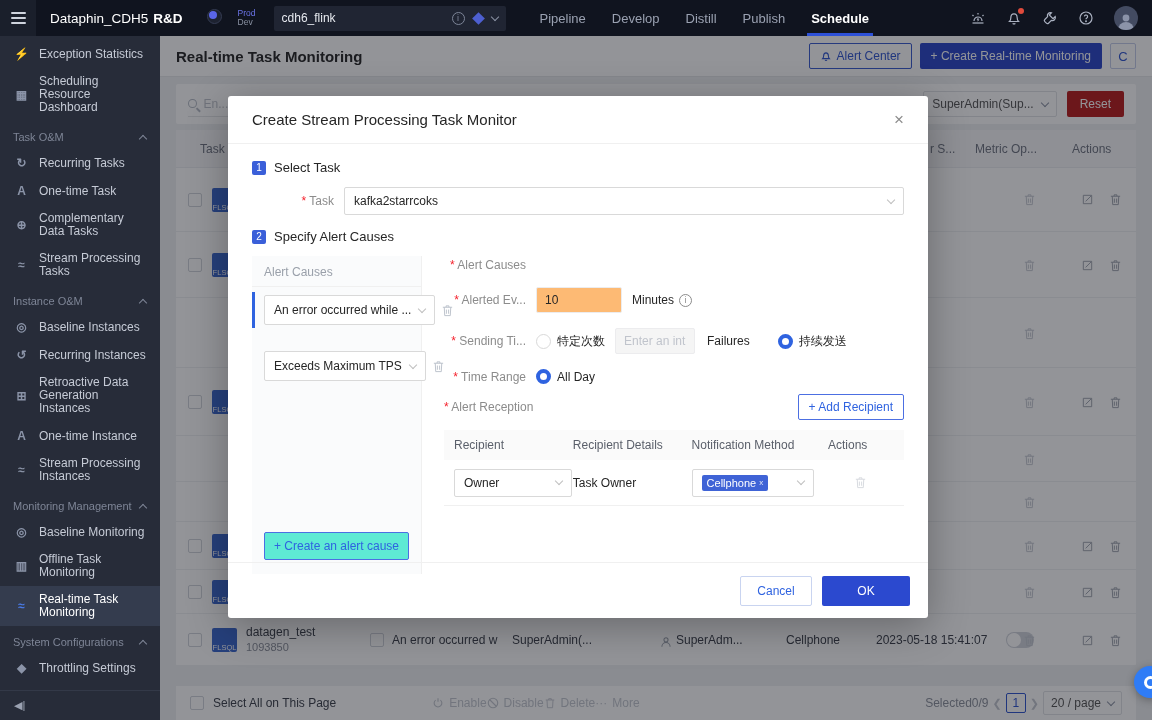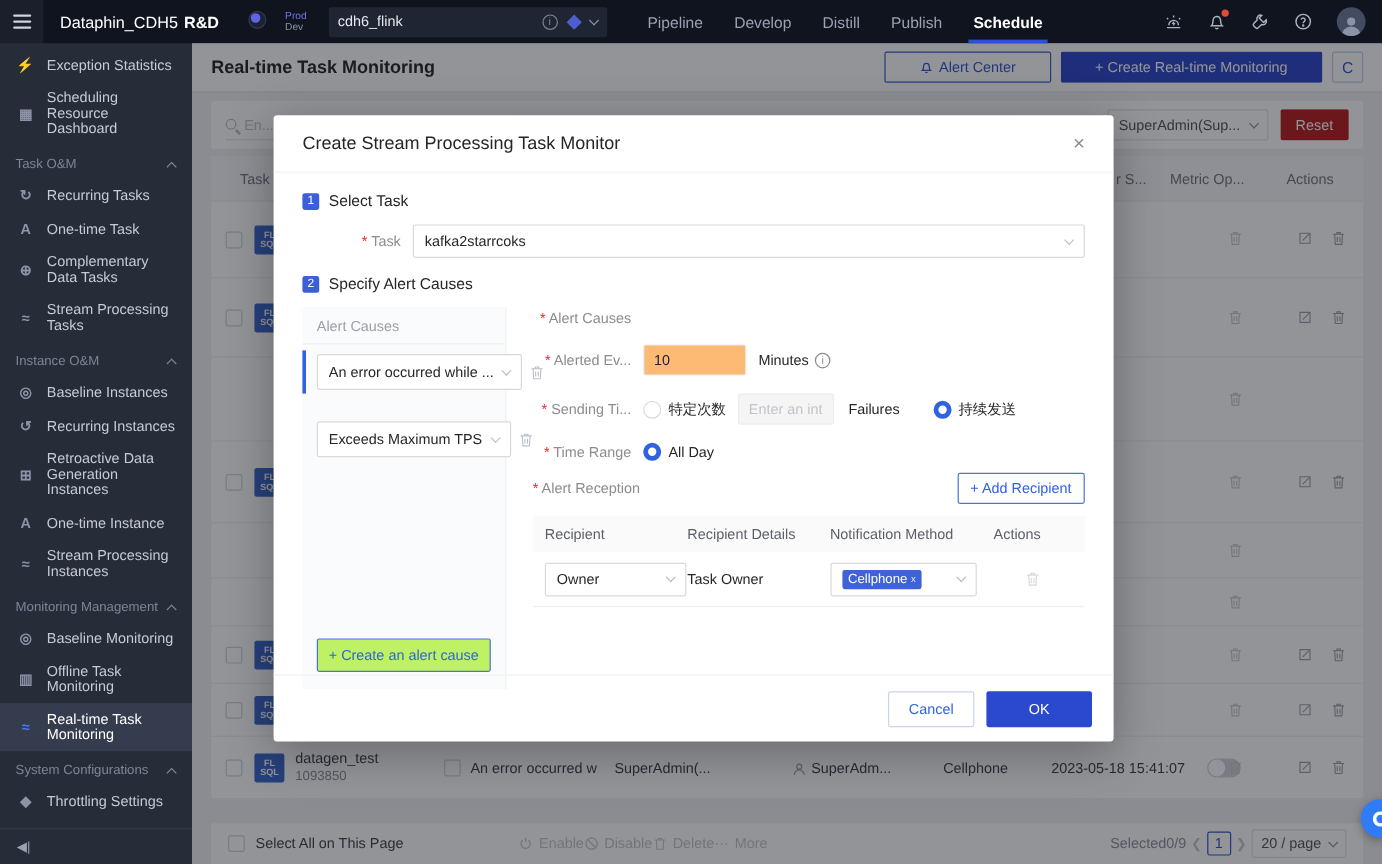--- a/index.html
+++ b/index.html
@@ -44,42 +44,42 @@
   .s-item.active .s-ic{color:#4a7be8}
   .s-section{display:flex;align-items:center;justify-content:space-between;padding:10px 14px 6px 13px;color:#7e8596;font-size:11px;cursor:pointer}
   .s-section .chev{border-color:#7e8596}
   .collapse-bar{height:30px;border-top:1px solid #333948;display:flex;align-items:center;padding-left:14px;color:#9aa1b1;font-size:11px;cursor:pointer}
 
   
   .main{position:absolute;left:160px;top:36px;right:0;bottom:0;background:#eef0f2;overflow:hidden}
   .page-header{height:40px;background:#fff;display:flex;align-items:center;padding:0 16px;box-shadow:0 1px 0 #e6e8ea}
   .page-title{font-size:15px;color:#262626;font-weight:bold}
   .ph-right{margin-left:auto;display:flex;align-items:center;gap:8px}
-  .btn{height:26px;border-radius:2px;font-size:12px;display:inline-flex;align-items:center;justify-content:center;cursor:pointer;padding:0 28px;border:1px solid transparent}
+  .btn{height:26px;border-radius:2px;font-size:12px;display:inline-flex;align-items:center;justify-content:center;cursor:pointer;padding:0 10px;border:1px solid transparent}
   .btn-outline-blue{border-color:#3a5bd0;color:#2f55d0;background:#fff;gap:5px}
   .btn-primary{background:#2b46c8;color:#fff}
   .btn-square{width:26px;padding:0;border-color:#c4cdea;color:#2f55d0;background:#fff;font-size:13px}
 
   .filter-card{margin:8px 16px 0;background:#fff;height:40px;display:flex;align-items:center;padding:0 12px;border-radius:2px}
   .search{display:flex;align-items:center;gap:7px;width:236px;border-bottom:1px solid #e3e5e8;height:26px}
   .mag{width:9px;height:9px;border:1.5px solid #b6bcc6;border-radius:50%;position:relative;display:inline-block}
   .mag::after{content:'';position:absolute;width:5px;height:1.5px;background:#b6bcc6;transform:rotate(45deg);left:7px;top:9px}
   .search input{border:0;outline:0;font-size:12px;color:#555;width:100%;background:transparent}
   .search input::placeholder{color:#c0c4cc}
   .fc-right{margin-left:auto;display:flex;align-items:center;gap:10px}
   .trunc{color:#9aa0aa;font-size:12px}
   .mini-select{height:26px;border:1px solid #e0e2e6;border-radius:2px;background:#fff;display:flex;align-items:center;gap:8px;padding:0 8px;font-size:12px;color:#555;cursor:pointer}
   .btn-reset{background:#b91c1c;color:#fff;height:26px;padding:0 12px}
 
   .table-card{margin:6px 16px 0;background:#fff;border-radius:2px;position:relative}
   .t-head{height:38px;background:#f7f8fa;position:relative;border-bottom:1px solid #ebedf0}
   .th{position:absolute;top:12px;font-size:12px;color:#6f7480}
   .t-row{position:relative;border-bottom:1px solid #eef0f2}
   .cbx{width:14px;height:14px;border:1px solid #cfd3da;border-radius:2px;background:#fff;display:inline-block}
-  .flsql{width:25px;height:24px;background:#3a66cc;border-radius:2px;color:#fff;font-size:7.5px;font-weight:bold;line-height:8px;display:flex;flex-direction:column;align-items:center;justify-content:center}
+  .flsql{width:25px;height:24px;background:#3a66cc;border-radius:2px;color:#fff;font-size:7.5px;font-weight:normal;line-height:8px;display:flex;flex-direction:row;align-items:flex-end;justify-content:center}
   .rowicon{position:absolute;color:#9aa0ab;cursor:pointer}
   .rowicon.dis{color:#c3c7cf}
   .r-metric{right:100px}.r-edit{right:42px}.r-del{right:14px}
   .abs{position:absolute;font-size:12px;color:#3c414b;white-space:nowrap}
   .sub2{font-size:11px;color:#8b909b}
   .toggle{width:28px;height:16px;border-radius:8px;background:#cfd3da;position:relative;display:inline-block;cursor:pointer}
   .toggle i{position:absolute;left:1px;top:1px;width:14px;height:14px;border-radius:50%;background:#fff}
 
   .bottom-bar{position:absolute;left:16px;right:16px;bottom:0;height:34px;background:#fff;display:flex;align-items:center;padding:0 14px;font-size:12px}
   .bb-label{color:#3c414b;margin-left:9px}
@@ -111,21 +111,21 @@
   .selectbox .val{flex:1;font-size:12px;color:#262626;overflow:hidden;text-overflow:ellipsis;white-space:nowrap}
   .selectbox .chev{border-color:#bfbfbf}
   .task-row .selectbox{flex:1}
   .cols{display:flex;margin-top:12px}
   .causes-panel{width:170px;min-width:170px;background:#fafbfc;border-right:1px solid #f0f0f0;height:318px;display:flex;flex-direction:column}
   .cp-title{font-size:12px;color:#9aa0aa;padding:9px 12px 7px;border-bottom:1px solid #f0f0f0}
   .cause-item{position:relative;display:flex;align-items:center;gap:6px;padding:8px 8px 8px 12px}
   .cause-item.sel::before{content:'';position:absolute;left:0;top:5px;bottom:5px;width:3px;background:#2f63e0}
   .cause-item .selectbox{flex:1;height:30px}
   .trashbtn{color:#b9bfc9;cursor:pointer;display:flex}
-  .cp-create{margin:auto 12px 14px;height:28px;border:1px solid #4c6fe2;color:#2f63e0;border-radius:2px;font-size:12px;display:flex;align-items:center;justify-content:center;cursor:pointer;background:#bef264}
+  .cp-create{margin:auto 12px 14px;height:28px;border:1px solid #4c6fe2;color:#2f63e0;border-radius:2px;font-size:12px;display:flex;align-items:center;justify-content:center;cursor:pointer;background:#5eead4}
   .formcol{flex:1;padding-left:22px;padding-top:2px}
   .f-row{display:flex;align-items:center;margin-bottom:15px}
   .f-val{font-size:12px;color:#262626}
   .ginput{height:26px;background:#fdba74;border:1px solid #ececee;border-radius:2px;font-size:12px;color:#262626;padding:0 8px;outline:0}
   .ginput::placeholder{color:#c0c4cc}
   .ginput:disabled{color:#c0c4cc;background:#f5f5f5}
   .unit{font-size:12px;color:#262626;margin-left:10px;display:flex;align-items:center;gap:5px}
   .cinfo2{width:13px;height:13px;border-radius:50%;border:1px solid #8c8c8c;color:#8c8c8c;font-size:9px;line-height:11px;text-align:center;font-style:normal}
   .radio{width:15px;height:15px;border-radius:50%;border:1px solid #d9d9d9;background:#fff;display:inline-block;cursor:pointer}
   .radio.on{border:4.5px solid #2f63e0}

